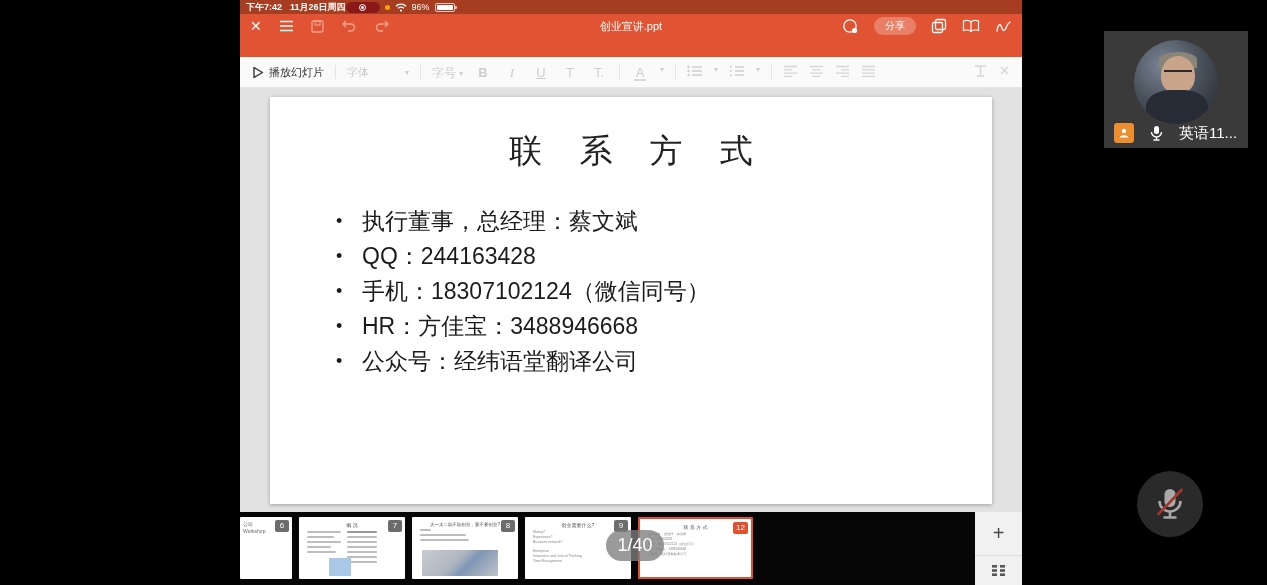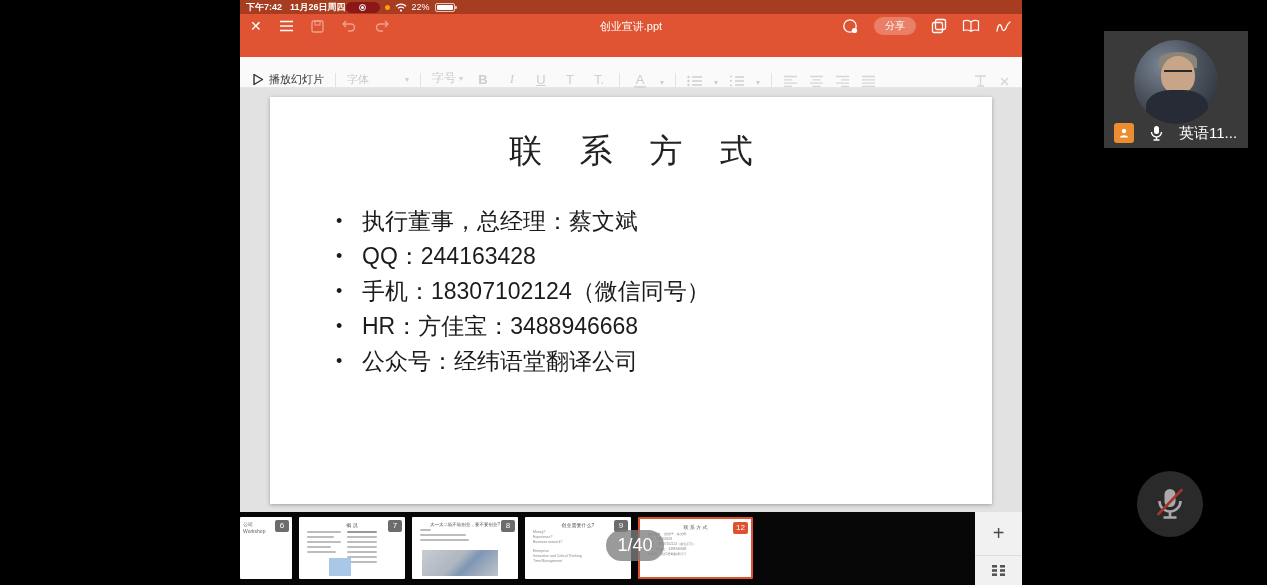--- a/index.html
+++ b/index.html
@@ -30,21 +30,21 @@
   .dim { opacity:.45; }
   .doc-title { position:absolute; left:0; right:0; top:5px; text-align:center; color:#fff; font-size:11px; }
   .hdr-right { margin-left:auto; display:flex; align-items:center; gap:15px; }
   .share-pill { background:rgba(255,255,255,.25); color:#fff; font-size:10px; padding:2px 11px; border-radius:9px; }
   .tabs-row { display:flex; justify-content:center; align-items:center; gap:27px; height:19px; }
   .tab { color:rgba(255,255,255,.95); font-size:11px; padding:2px 12px; border-radius:10px; }
   .tab.active { background:#fff; color:#e15433; }
 
   
   .toolbar { position:absolute; left:0; top:57px; width:782px; height:31px; background:#fafafa;
-             border-bottom:1px solid #e6e6e6; display:flex; align-items:flex-end; padding:0 12px; gap:11px; }
+             border-bottom:1px solid #e6e6e6; display:flex; align-items:flex-start; padding:8px 12px; gap:11px; }
   .tb-play { display:flex; align-items:center; gap:5px; color:#333; font-size:11px; }
   .sep { width:1px; height:14px; background:#e2e2e2; }
   .tb-disabled { color:#c9c9c9; font-size:12px; display:flex; align-items:center; gap:3px; }
   .tb-font { width:62px; justify-content:space-between; font-size:11px; }
   .caret { font-size:8px; color:#cfcfcf; }
   .fmt { font-size:13px; color:#cdcdcd; width:18px; text-align:center; }
   .fmt.i { font-style:italic; font-family:"Liberation Serif",serif; }
   .fmt.u { text-decoration:underline; }
   .fmt.a { position:relative; }
   .fmt.a:after { content:""; position:absolute; left:3px; right:3px; bottom:-1px; height:2px; background:#d8d8d8; }
@@ -124,21 +124,21 @@
         <span class="rec-dot-outer">
             <span class="rec-dot-inner"></span>
           </span>
       </span>
       <span class="hotspot-dot"></span>
       <svg width="12" height="9" viewBox="0 0 12 9">
         <path d="M1 3.2 A7 7 0 0 1 11 3.2" fill="none" stroke="#fff" stroke-width="1.3"></path>
         <path d="M3 5.4 A4.2 4.2 0 0 1 9 5.4" fill="none" stroke="#fff" stroke-width="1.3"></path>
         <circle cx="6" cy="7.6" r="1.1" fill="#fff"></circle>
       </svg>
-      <span>22%</span>
+      <span>96%</span>
       <span class="battery">
           <span class="fill"></span>
         </span>
     </div>
   </div>
 
   <div class="app-header">
     <div class="hdr-row1">
       <div class="hdr-left">
         <span class="hdr-icon">✕</span>

